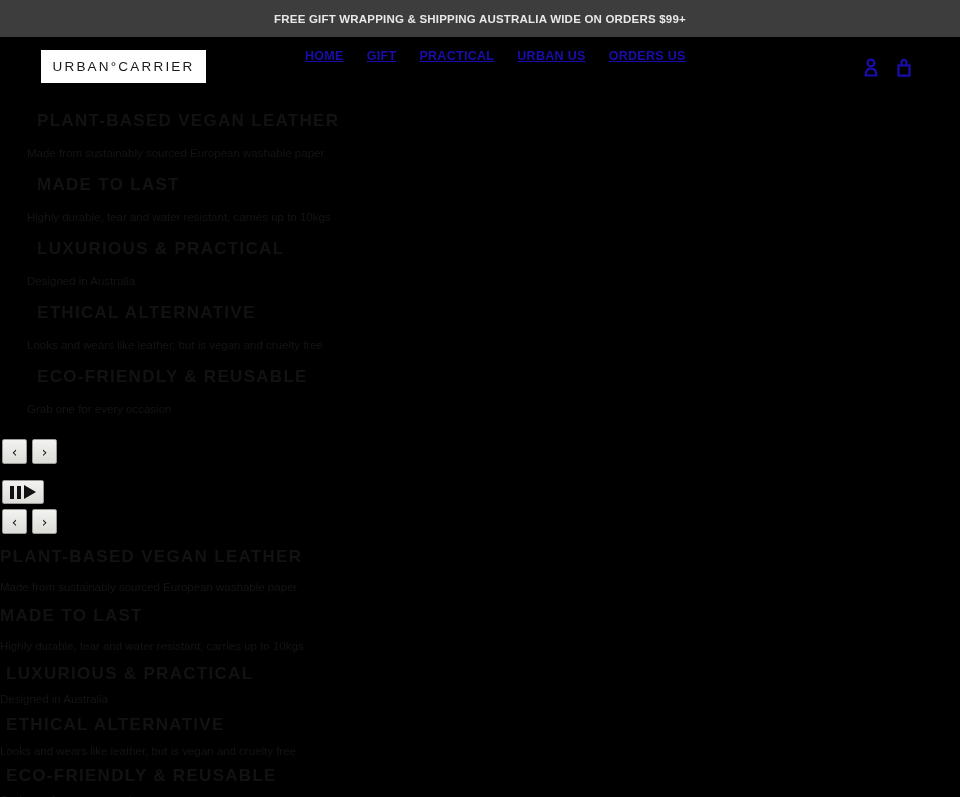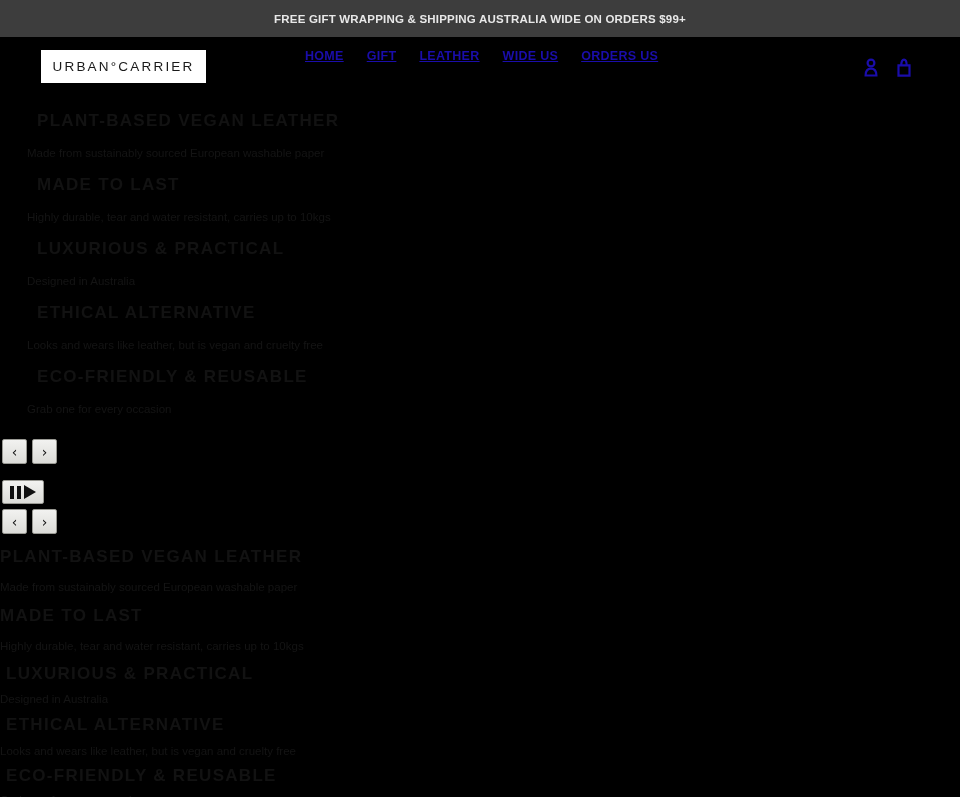--- a/index.html
+++ b/index.html
@@ -157,22 +157,22 @@
 
 <div class="site-header">
 
   <div class="logo-box">
     <span class="logo-text">URBAN°CARRIER</span>
   </div>
 
   <nav class="main-nav">
     <a class="nav-link">HOME</a>
     <a class="nav-link">GIFT</a>
-    <a class="nav-link">LEATHER</a>
-    <a class="nav-link">WIDE US</a>
+    <a class="nav-link">PRACTICAL</a>
+    <a class="nav-link">URBAN US</a>
     <a class="nav-link">ORDERS US</a>
   </nav>
 
   <div class="header-icons">
     <span>
       <svg class="hdr-icon" viewBox="0 0 16 20" aria-hidden="true">
         <circle cx="8" cy="6" r="3.4" fill="none" stroke="#1a0dab" stroke-width="2.2"></circle>
         <path d="M2.6 18.5 C2.6 13.6 5.1 11.6 8 11.6 C10.9 11.6 13.4 13.6 13.4 18.5 Z" fill="none" stroke="#1a0dab" stroke-width="2.2"></path>
       </svg>
     </span>

